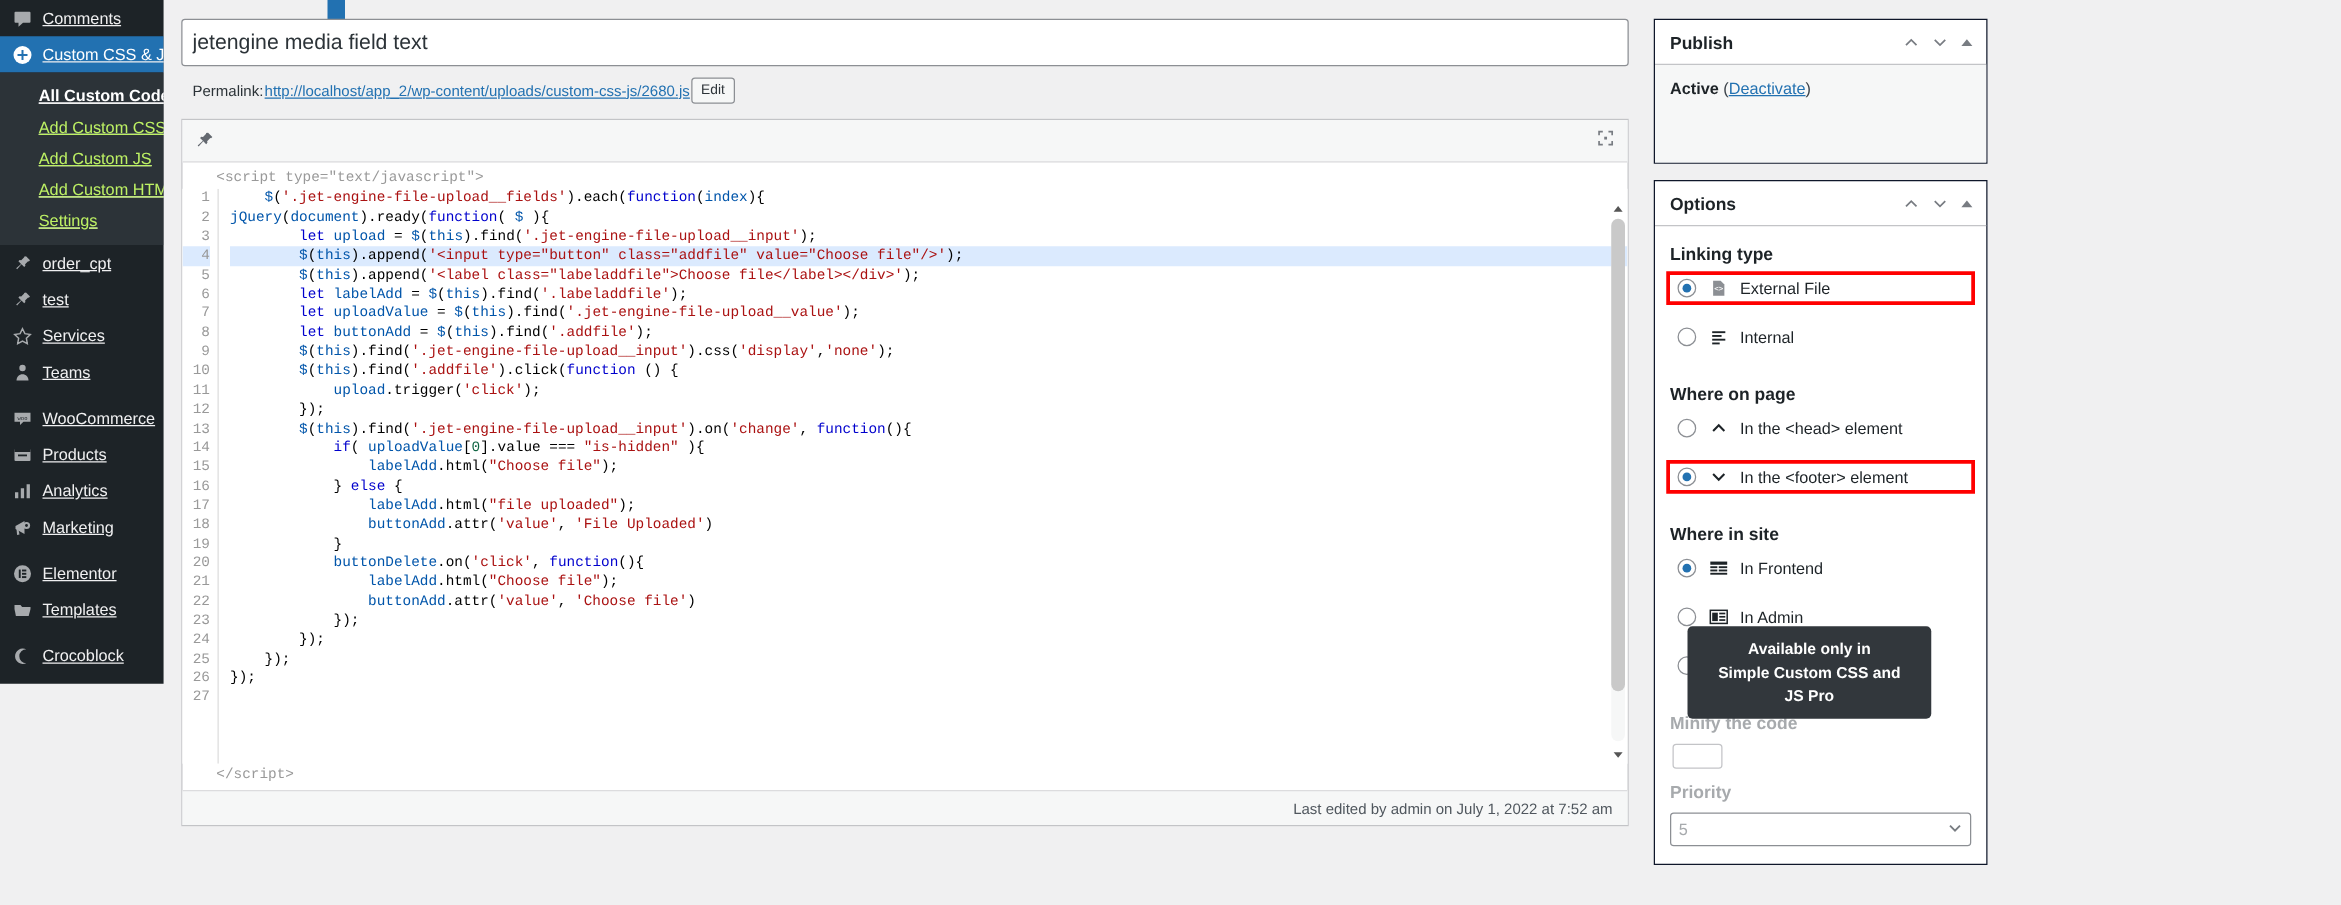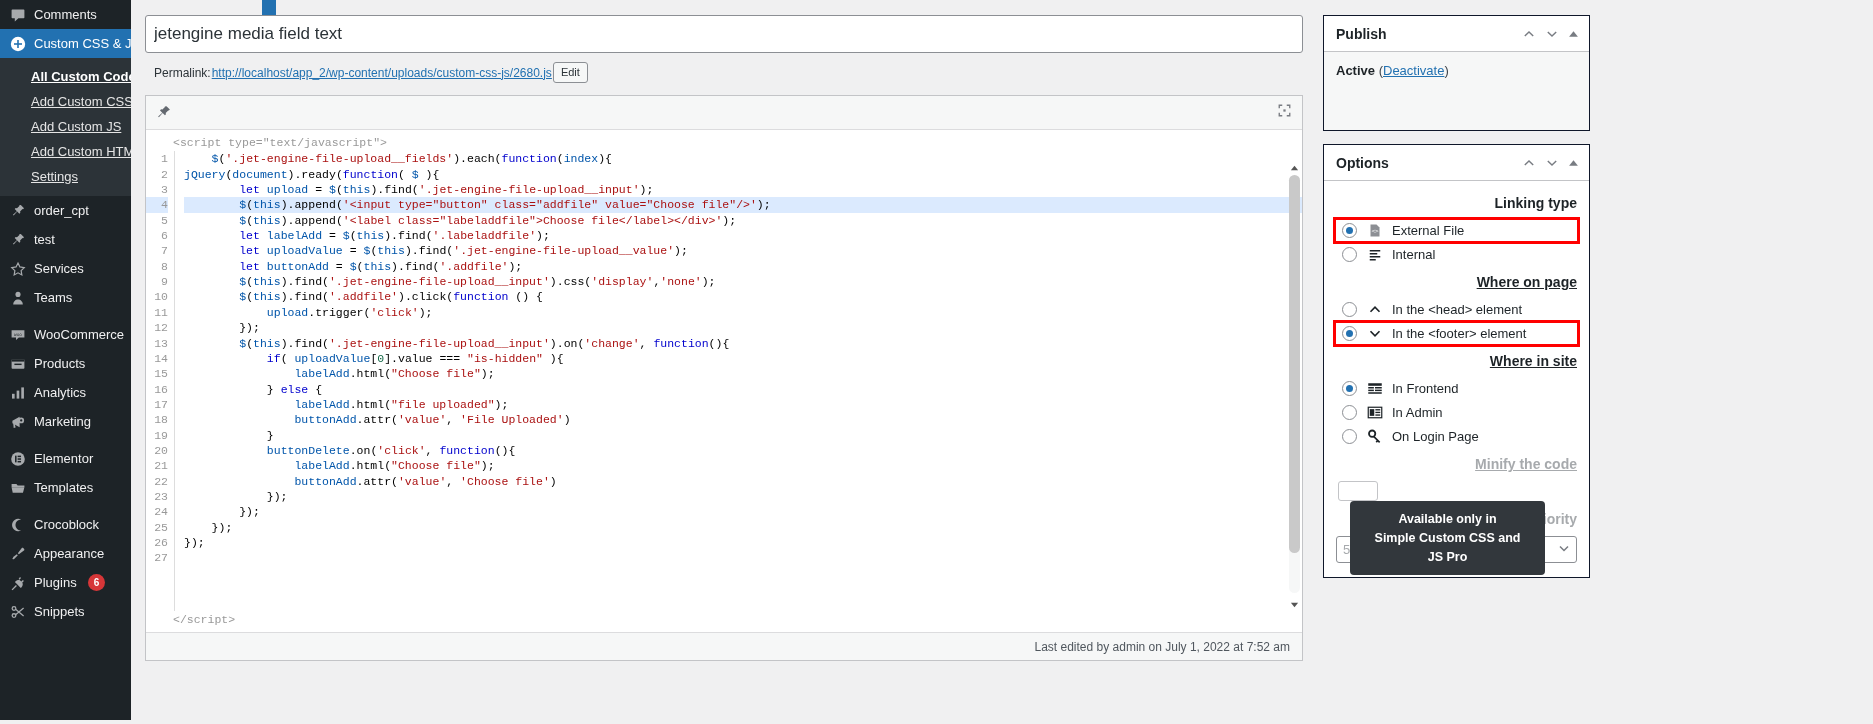--- a/index.html
+++ b/index.html
@@ -6,44 +6,45 @@
   html, body {
     width: 1873px; height: 724px;
     overflow: hidden;
     font-family: "Liberation Sans", sans-serif;
     background: #f0f0f1;
   }
   .app { display: flex; width: 1873px; height: 724px; }
 
   
   .sidebar {
-    width: 131px; min-width: 131px; height: 720px;
+    width: 131px; min-width: 131px; height: 547px;
     background: #1d2327; color: #f0f0f1;
     font-size: 13px; overflow: hidden;
     position: relative;
+    text-decoration: underline;
   }
   .nav-item {
     display: flex; align-items: center; gap: 7px;
     height: 29px; padding: 0 8px 0 9px;
     color: #f0f0f1; white-space: nowrap; line-height: 1;
   }
   .nav-item .ico {
     width: 18px; min-width: 18px; height: 18px;
     display: inline-flex; align-items: center; justify-content: center;
     color: #a7aaad;
   }
   .nav-item .ico svg { width: 16px; height: 16px; display: block; }
   .nav-item.current { background: #2271b1; color: #fff; }
   .nav-item.current .ico { color: #fff; }
   .nav-label { font-size: 13px; }
 
   .submenu { background: #2c3338; padding: 6px 0 7px 0; }
   .submenu .sub-item {
     display: block; padding: 5px 12px 5px 31px;
-    color: #e5e5e5; font-size: 13px; white-space: nowrap;
+    color: #bef264; font-size: 13px; white-space: nowrap;
   }
   .submenu .sub-item.active { color: #fff; font-weight: bold; }
 
   .nav-sep { height: 8px; }
 
   .badge {
     background: #d63638; color: #fff; border-radius: 10px;
     font-size: 10px; font-weight: bold;
     padding: 1px 6px; margin-left: 4px; line-height: 1.5;
   }
@@ -179,47 +180,46 @@
   .btn-primary {
     background: #2271b1; border: 1px solid #2271b1; color: #fff;
     font-size: 13px; padding: 5px 14px; border-radius: 3px;
     cursor: pointer; font-family: "Liberation Sans", sans-serif;
   }
 
   .options-body { padding: 12px 12px 14px 12px; position: relative; }
   .opt-group-title {
     font-size: 14px; font-weight: bold; color: #1d2327;
     margin: 2px 0 9px 0;
-    text-align: right;
   }
   .opt-group-title.muted { color: #a7aaad; }
   .radio-row {
     display: flex; align-items: center; gap: 8px;
-    padding: 3px 4px 3px 6px; margin-bottom: 3px;
+    padding: 3px 4px 3px 6px; margin-bottom: 18px;
     position: relative;
   }
   .radio-row.hl { outline: 3px solid #ff0000; }
   .radio {
     width: 15px; height: 15px; min-width: 15px;
     border: 1px solid #8c8f94; border-radius: 50%;
     background: #fff; position: relative; display: inline-block;
   }
   .radio.checked::after {
     content: ""; position: absolute;
     width: 7px; height: 7px; border-radius: 50%;
     background: #2271b1; left: 3px; top: 3px;
   }
   .opt-ico {
     width: 19px; min-width: 19px; display: inline-flex;
     align-items: center; justify-content: center; color: #1d2327;
   }
   .opt-ico svg { width: 16px; height: 15px; display: block; }
   .opt-label { font-size: 13px; color: #1d2327; }
 
-  .spacer-group { margin-top: 9px; text-decoration: underline; }
+  .spacer-group { margin-top: 27px; }
 
   .tooltip {
     position: absolute;
     background: #32373c; color: #fff;
     font-size: 12.5px; font-weight: bold;
     text-align: center; border-radius: 4px;
     padding: 9px 16px; line-height: 1.5;
     left: 26px; top: 320px; width: 195px;
     z-index: 10;
   }

